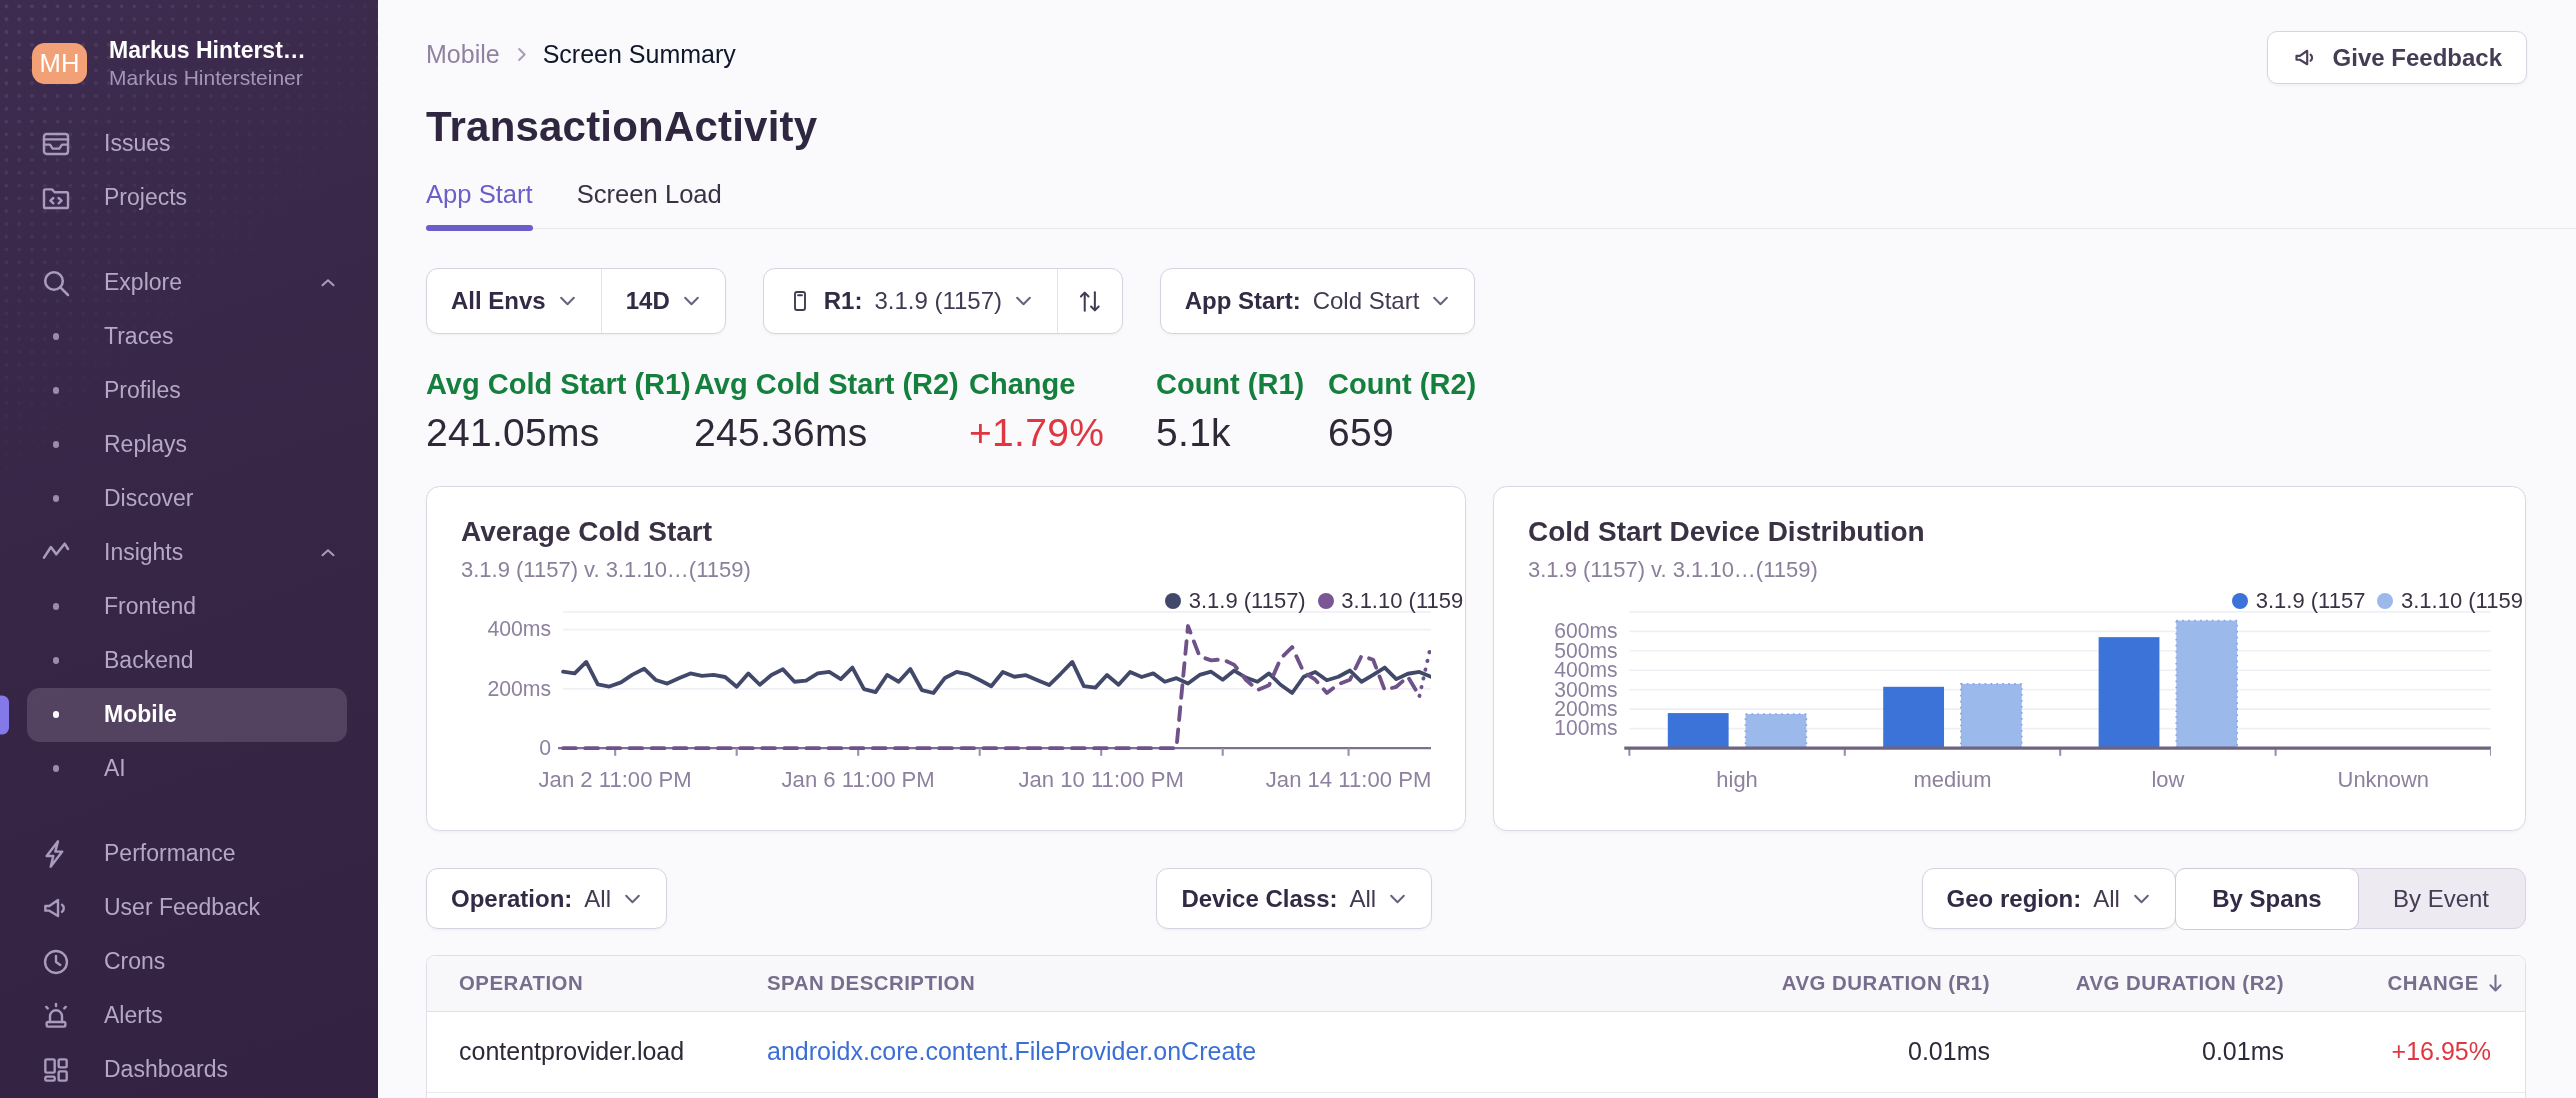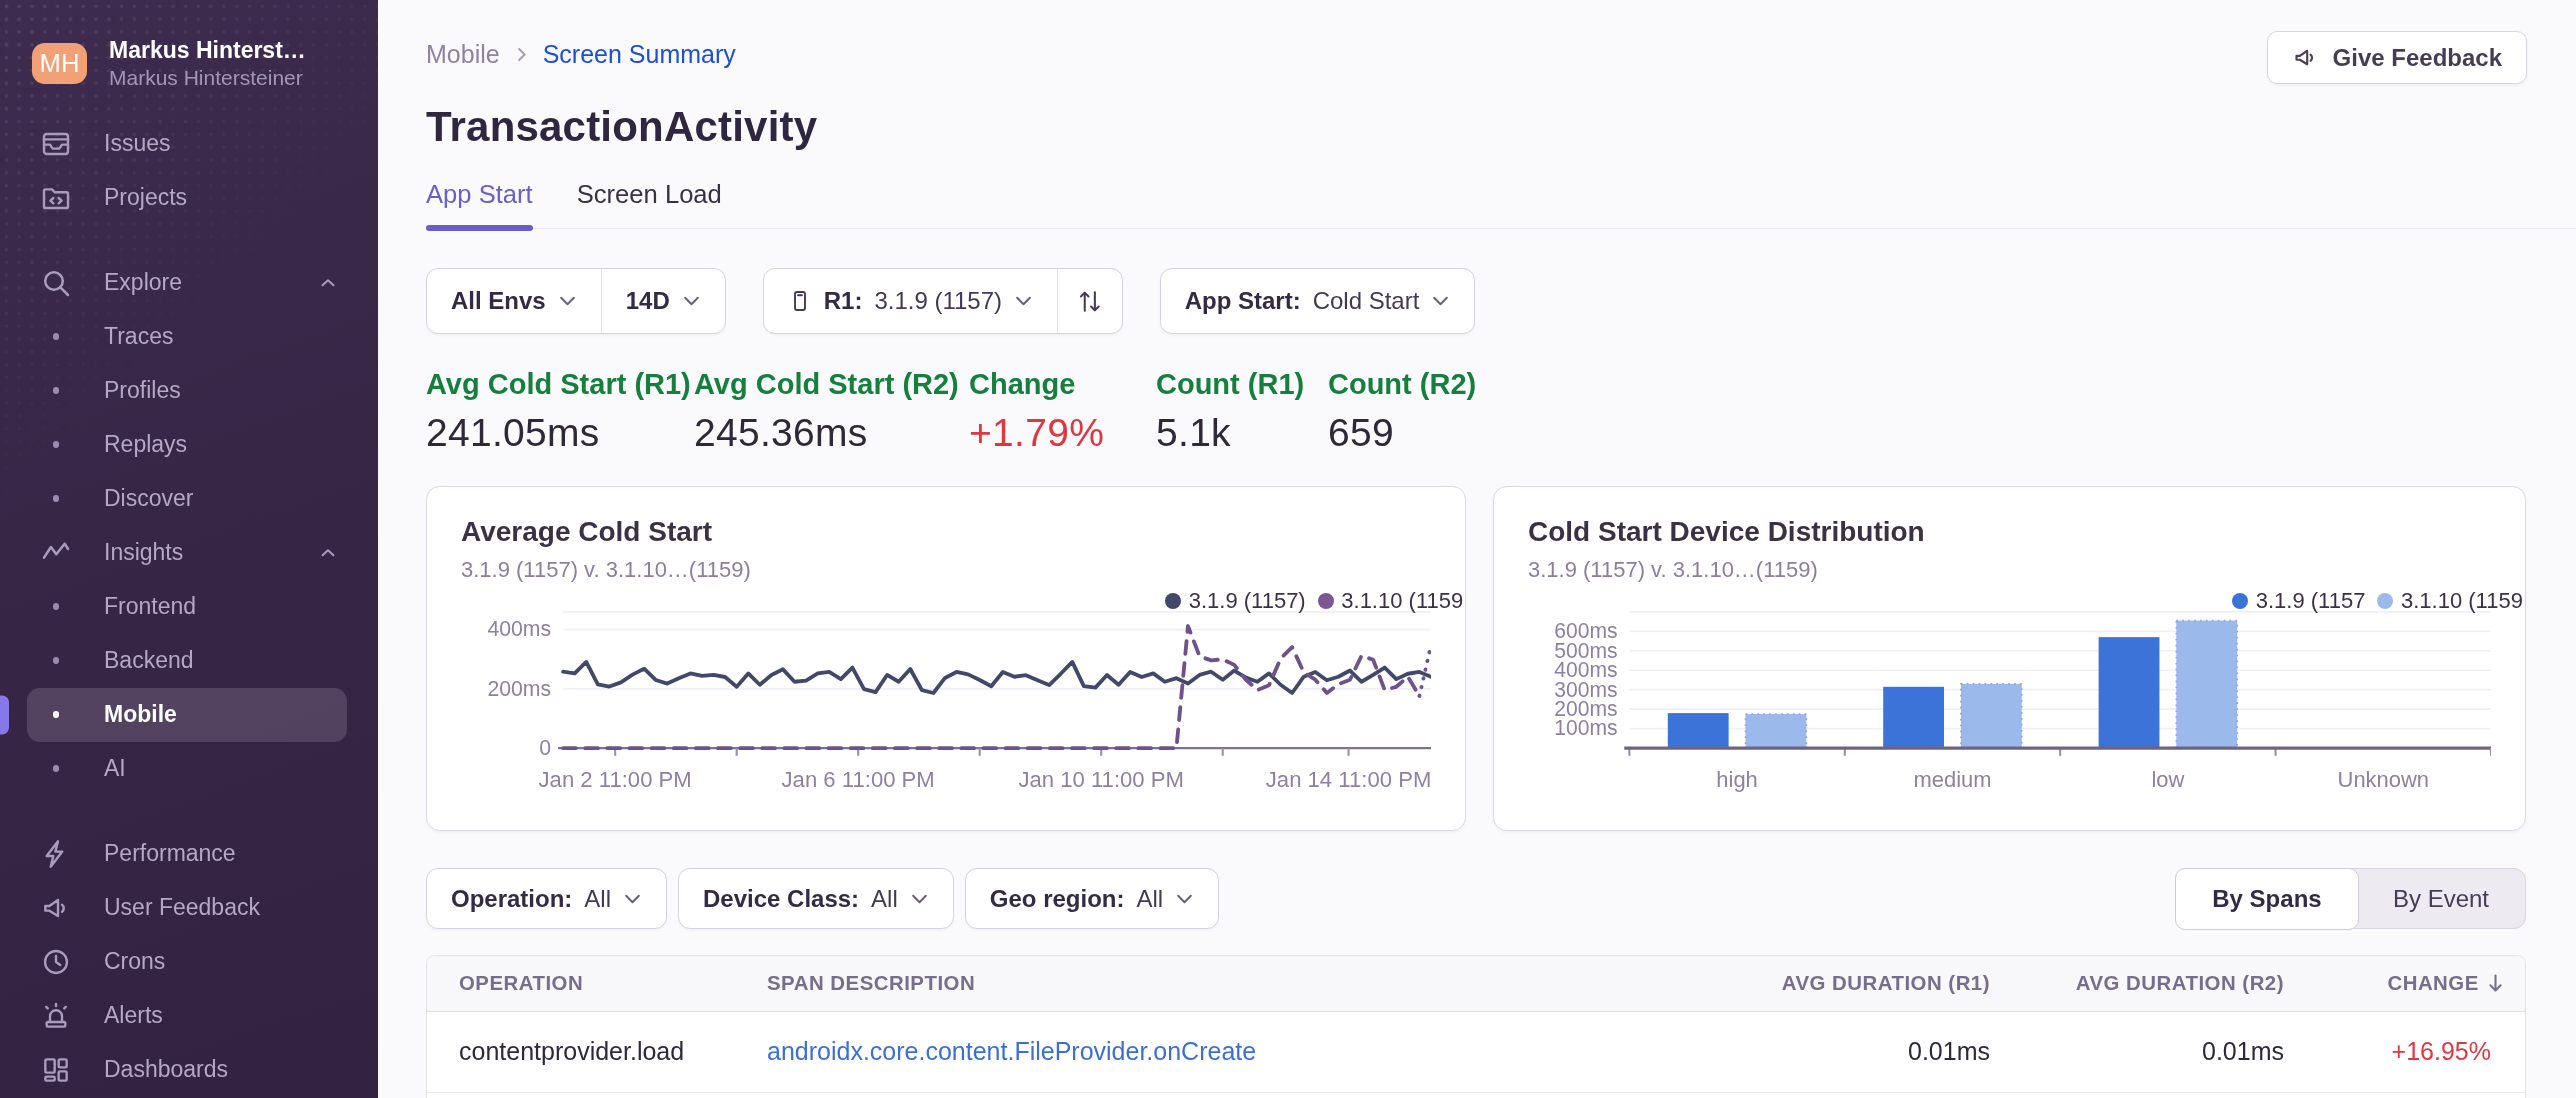--- a/index.html
+++ b/index.html
@@ -39,21 +39,21 @@
   .side-gap { height:31px; }
 
   
   .main { position:absolute; left:378px; top:0; right:0; height:1099px; background:#faf9fb; }
   .topbar { display:flex; align-items:flex-start; justify-content:space-between;
     margin:31px 49px 0 48px; }
   .breadcrumb { display:flex; align-items:center; gap:12px; font-size:25px; padding-top:8.5px; }
   .crumb-parent { color:#8f82a3; }
   .crumb-sep { color:#a79bb8; display:flex; }
   .crumb-sep svg { width:19px; height:19px; }
-  .crumb-current { color:#1d4ed8;text-align:right; }
+  .crumb-current { color:#0f172a;text-align:right; }
   .feedback-btn { display:flex; align-items:center; gap:13.6px; height:53px; padding:0 24px;
     background:#fff; border:1.7px solid #d8d3e1; border-radius:10.2px;
     font-size:24px; font-weight:bold; color:#453c55; cursor:pointer; box-shadow:0 1.7px 2.6px rgba(40,30,60,0.04); }
   .feedback-btn svg { width:27px; height:27px; color:#4a4158; }
   .page-title { margin:19px 49px 0 48px; font-size:42px; font-weight:bold; color:#2f2640; letter-spacing:0.2px; }
   .tabs { display:flex; gap:44px; margin:29px 0 0 48px; border-bottom:1.7px solid #eae7ef; padding-right:49px; }
   .tab { font-size:25.6px; color:#3a3144; padding-bottom:19px; position:relative; cursor:pointer; }
   .tab.active { color:#6a5fc8; }
   .tab.active::after { content:""; position:absolute; left:0; right:0; bottom:-3.4px;
     height:6px; border-radius:3.4px; background:#6a5fc8; }
@@ -93,21 +93,21 @@
   .legend { position:absolute; top:101px; left:738px; display:flex; align-items:center;
     white-space:nowrap; font-size:22px; color:#3a3144; gap:6.8px; }
   .legend .dot { width:16px; height:16px; border-radius:50%; flex:0 0 auto; }
   .legend .l-item { display:flex; align-items:center; gap:7.7px; }
   .legend .l-item + .l-item { margin-left:5.1px; }
   .chart-svg { margin-top:22px; display:block; }
 
   
   .filter-row2 { display:flex; align-items:center; margin-top:37px; }
   .filter-row2 .pill-group { height:61px; }
-  .filter-row2 .left-pills { display:flex; gap:11px; flex:1; }
+  .filter-row2 .left-pills { display:flex; gap:37px; flex:1;justify-content:space-between; }
   .segmented { display:flex; height:61px; background:#edeaf2; border:1.7px solid #d9d4e1;
     border-radius:12px; overflow:visible; }
   .seg-opt { display:flex; align-items:center; padding:0 36px; font-size:24px; color:#453c55;
     border-radius:10.2px; cursor:pointer; }
   .seg-opt.active { background:#fff; border:1.7px solid #cfc9da; margin:-1.7px; font-weight:bold; color:#332b45; }
 
   
   .span-table { margin-top:25.6px; background:#fff; border:1.7px solid #e2dde9; border-radius:8.5px 8.5px 0 0;
     overflow:hidden; }
   .t-grid { display:grid; grid-template-columns:308px 1fr 281px 294px 207px; align-items:center; }

